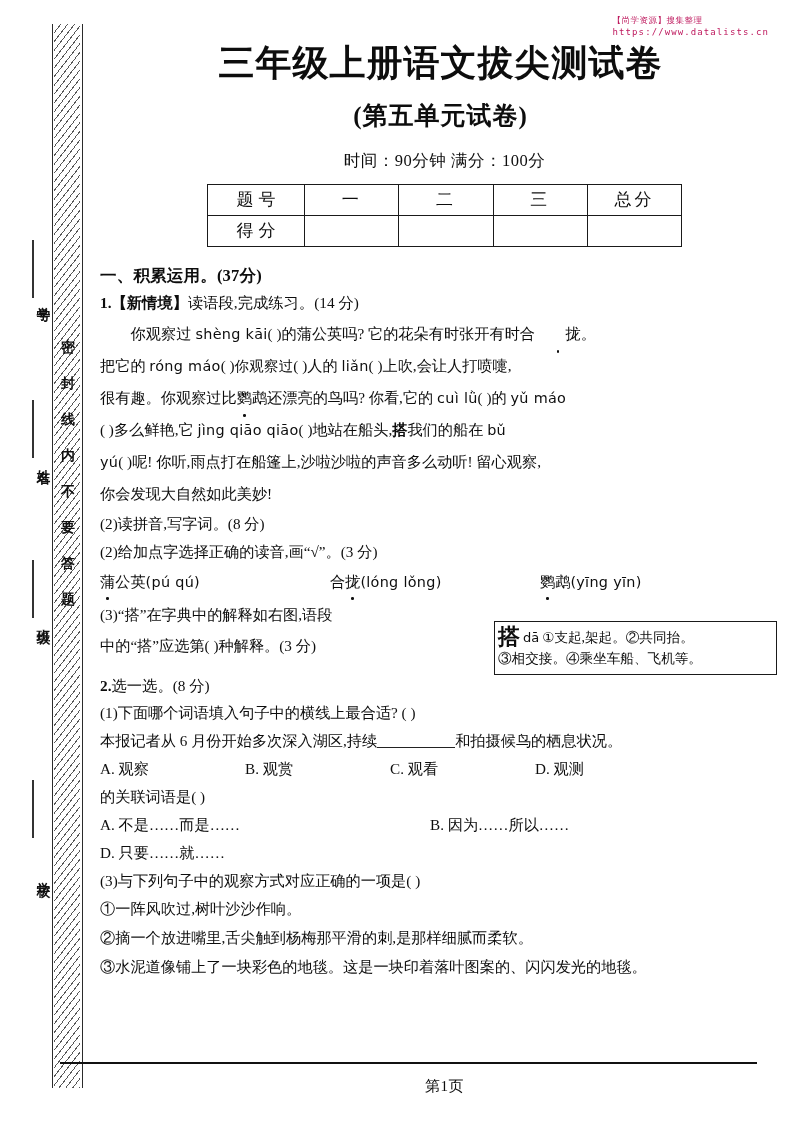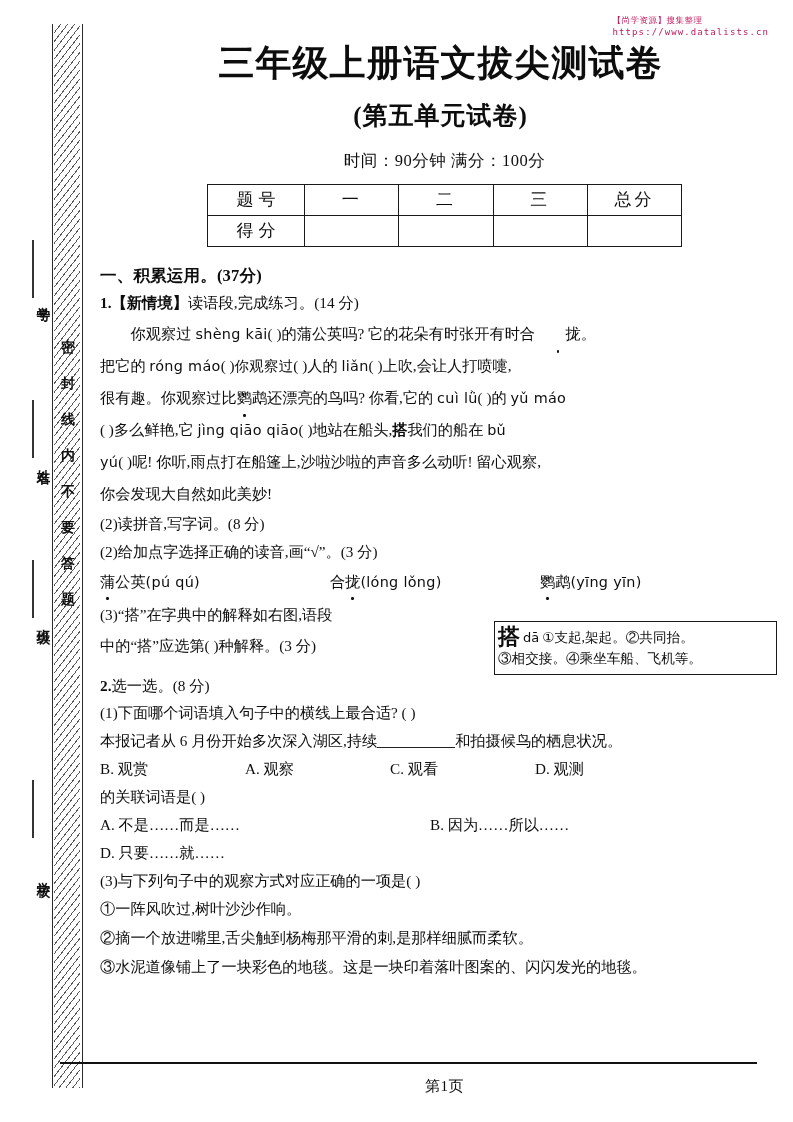--- a/index.html
+++ b/index.html
@@ -410,22 +410,22 @@
       </div>
     </div>
 
     <div class="q-head" style="margin-top:12px;">
       <span class="qnum">2.</span><span>选一选。(8 分)</span>
     </div>
 
     <div class="sub-q">(1)下面哪个词语填入句子中的横线上最合适? (        )</div>
     <div class="sub-q"><span>本报记者从 6 月份开始多次深入湖区,持续</span><span class="underline-blank" style="width:78px;"></span><span>和拍摄候鸟的栖息状况。</span></div>
     <div class="opt-row">
+      <div class="op">A. 观察</div>
       <div class="op">B. 观赏</div>
-      <div class="op">A. 观察</div>
       <div class="op">C. 观看</div>
       <div class="op">D. 观测</div>
     </div>
 
     <div class="sub-q">的关联词语是(      )</div>
     <div class="opt-row">
       <div class="op wide">A. 不是……而是……</div>
       <div class="op wide">B. 因为……所以……</div>
     </div>
     <div class="opt-row">

